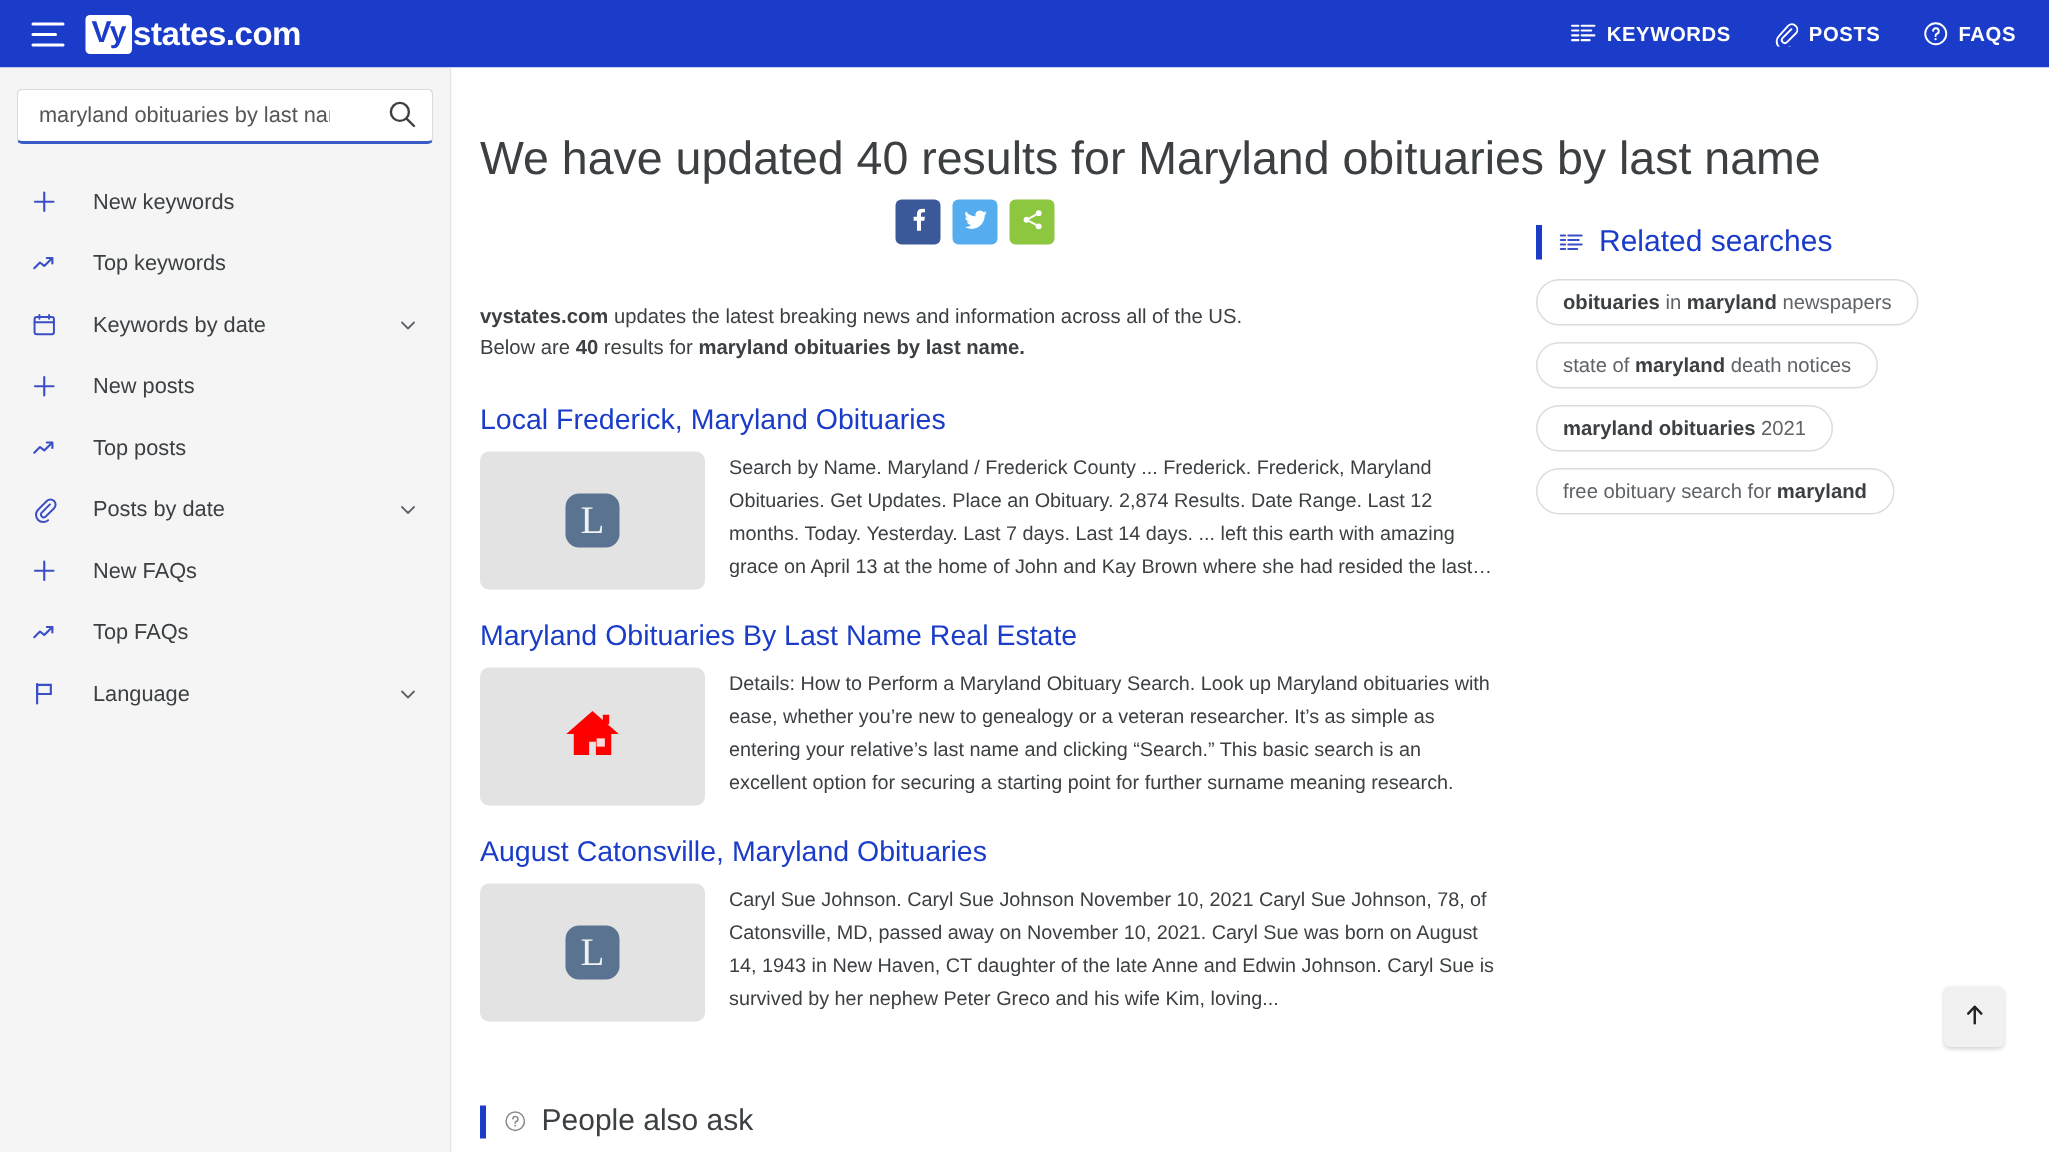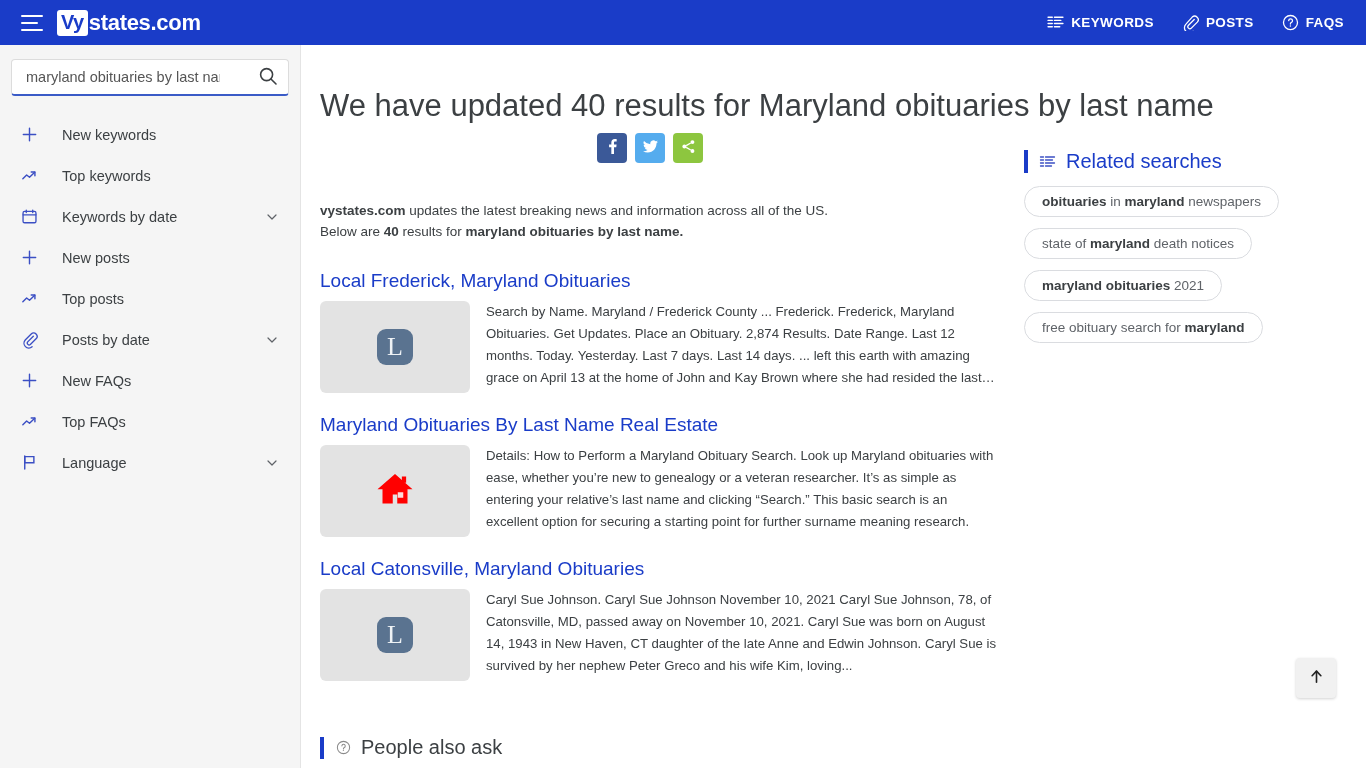--- a/index.html
+++ b/index.html
@@ -405,21 +405,21 @@
               <rect x="18.2" y="18.6" width="4.4" height="4.4" fill="#ffffff" opacity="0.85"></rect>
               <rect x="21.5" y="6" width="3.4" height="5" fill="#ff0000"></rect>
             </svg>
           </span>
         </div>
         <div class="result-snippet">Details: How to Perform a Maryland Obituary Search. Look up Maryland obituaries with ease, whether you’re new to genealogy or a veteran researcher. It’s as simple as entering your relative’s last name and clicking “Search.” This basic search is an excellent option for securing a starting point for further surname meaning research.</div>
       </div>
     </div>
 
     <div class="result">
-      <a class="result-title" href="#">Local Catonsville, Maryland Obituaries</a>
+      <a class="result-title" href="#">August Catonsville, Maryland Obituaries</a>
       <div class="result-body">
         <div class="thumb">
           <div class="thumb-l">L</div>
         </div>
         <div class="result-snippet">Caryl Sue Johnson. Caryl Sue Johnson November 10, 2021 Caryl Sue Johnson, 78, of Catonsville, MD, passed away on November 10, 2021. Caryl Sue was born on August 14, 1943 in New Haven, CT daughter of the late Anne and Edwin Johnson. Caryl Sue is survived by her nephew Peter Greco and his wife Kim, loving...</div>
       </div>
     </div>
 
   </div>
 

